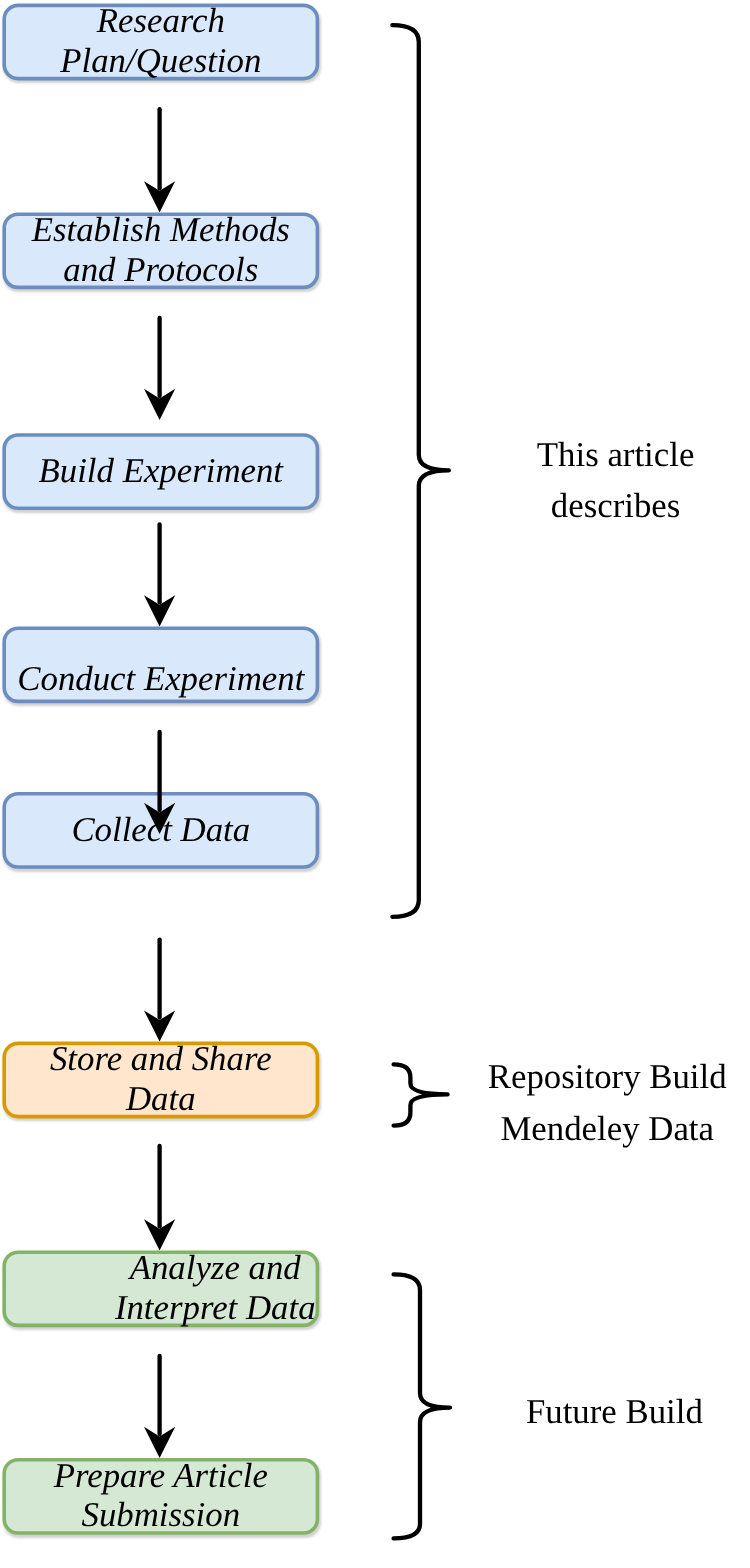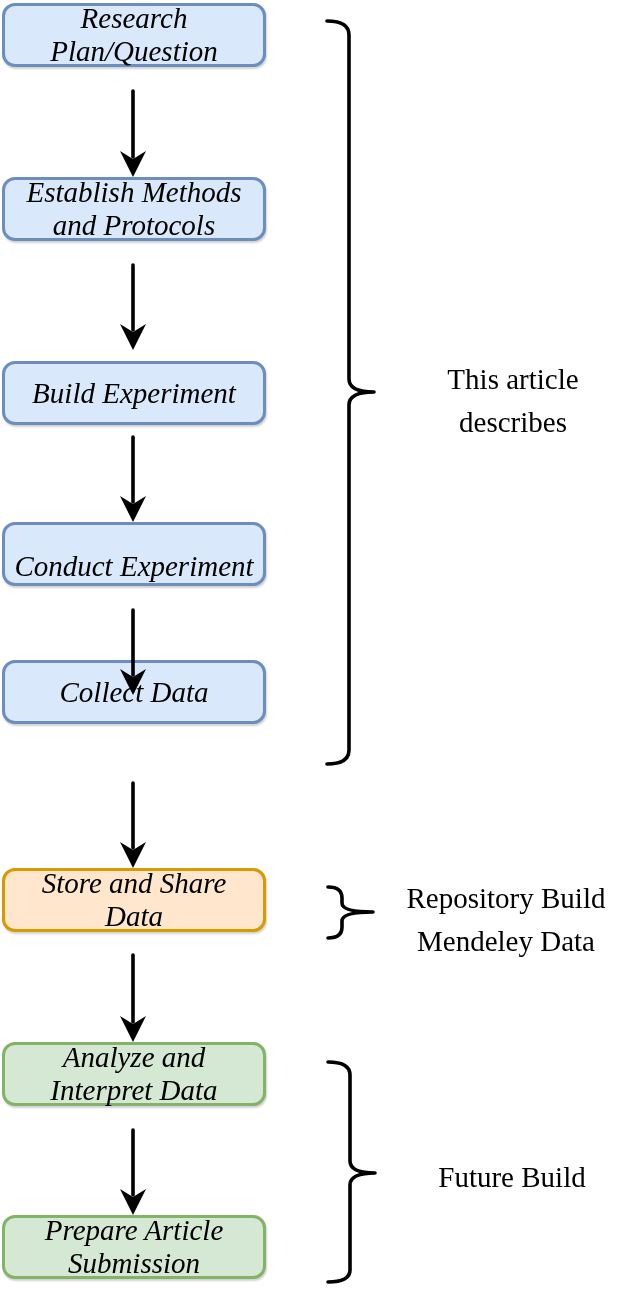--- a/index.html
+++ b/index.html
@@ -32,21 +32,21 @@
   }
   #ann-0 { left:413px; top:358px; width:200px; }
   #ann-1 { left:386px; top:877px; width:240px; }
   #ann-2 { left:402px; top:1156px; width:220px; }
   #node-0 { top:3px; }
   #node-1 { top:177px;align-items:center; }
   #node-2 { top:350px;margin-top:11px; }
   #node-3 { top:522px;align-items:flex-end; }
   #node-4 { top:660px; }
   #node-5 { top:868px;align-items:center; }
-  #node-6 { top:1042px; }
+  #node-6 { top:1042px;justify-content:flex-end; }
   #node-7 { top:1215px;align-items:center; }
 </style>
 </head>
 <body>
 
 <div class="canvas">
 
   <div class="node blue" id="node-0">
     <span class="label">Research
 Plan/Question</span>

